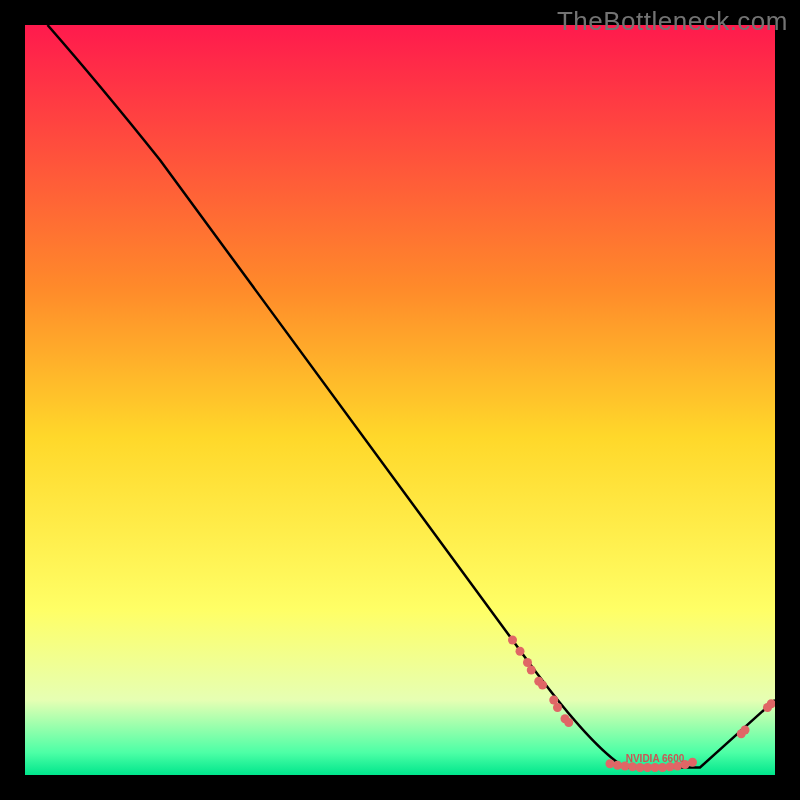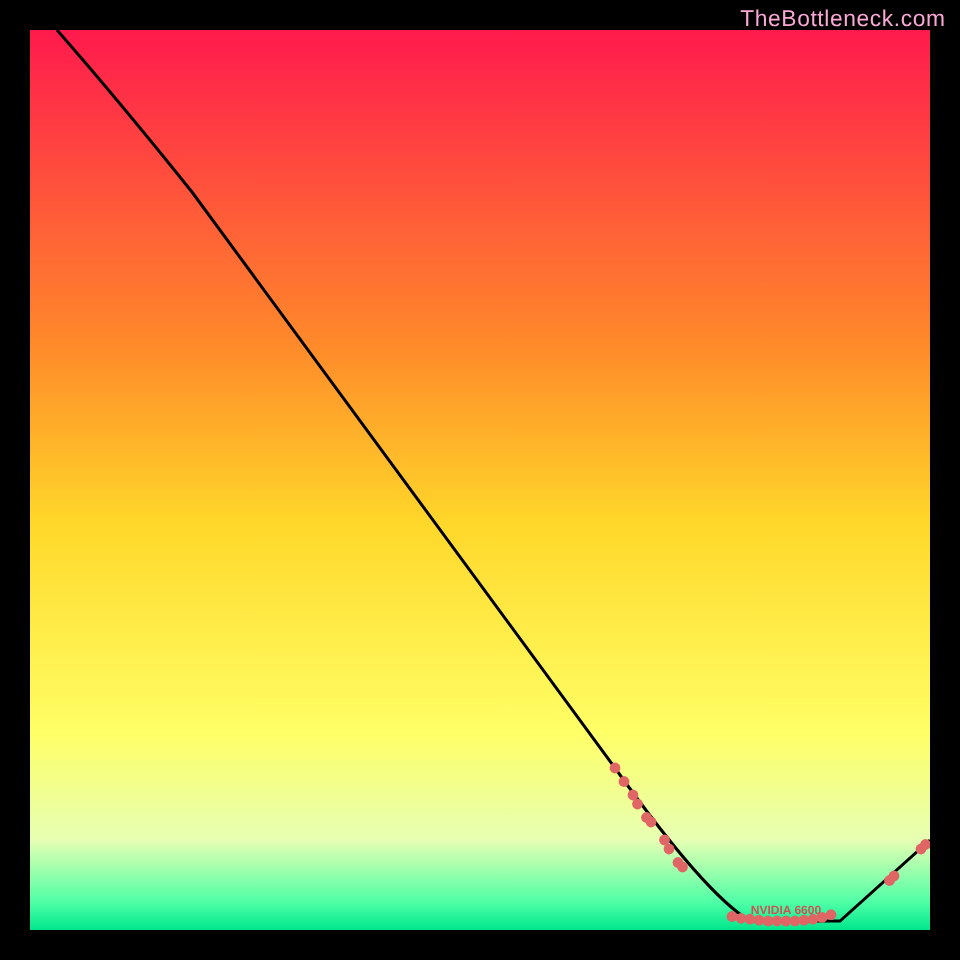--- a/index.html
+++ b/index.html
@@ -8,22 +8,22 @@
     height: 800px;
     background: #000;
     position: relative;
     font-family: Arial, Helvetica, sans-serif;
     overflow: hidden;
   }
   .watermark {
     position: absolute;
     top: 6px;
     right: 12px;
-    color: #f9a8d4;
-    font-size: 19px;
+    color: #737373;
+    font-size: 26px;
     font-weight: 500;
     z-index: 5;
     letter-spacing: 0.5px;
   }
   .plot {
     position: absolute;
     left: 25px;
     top: 25px;
     width: 750px;
     height: 750px;

